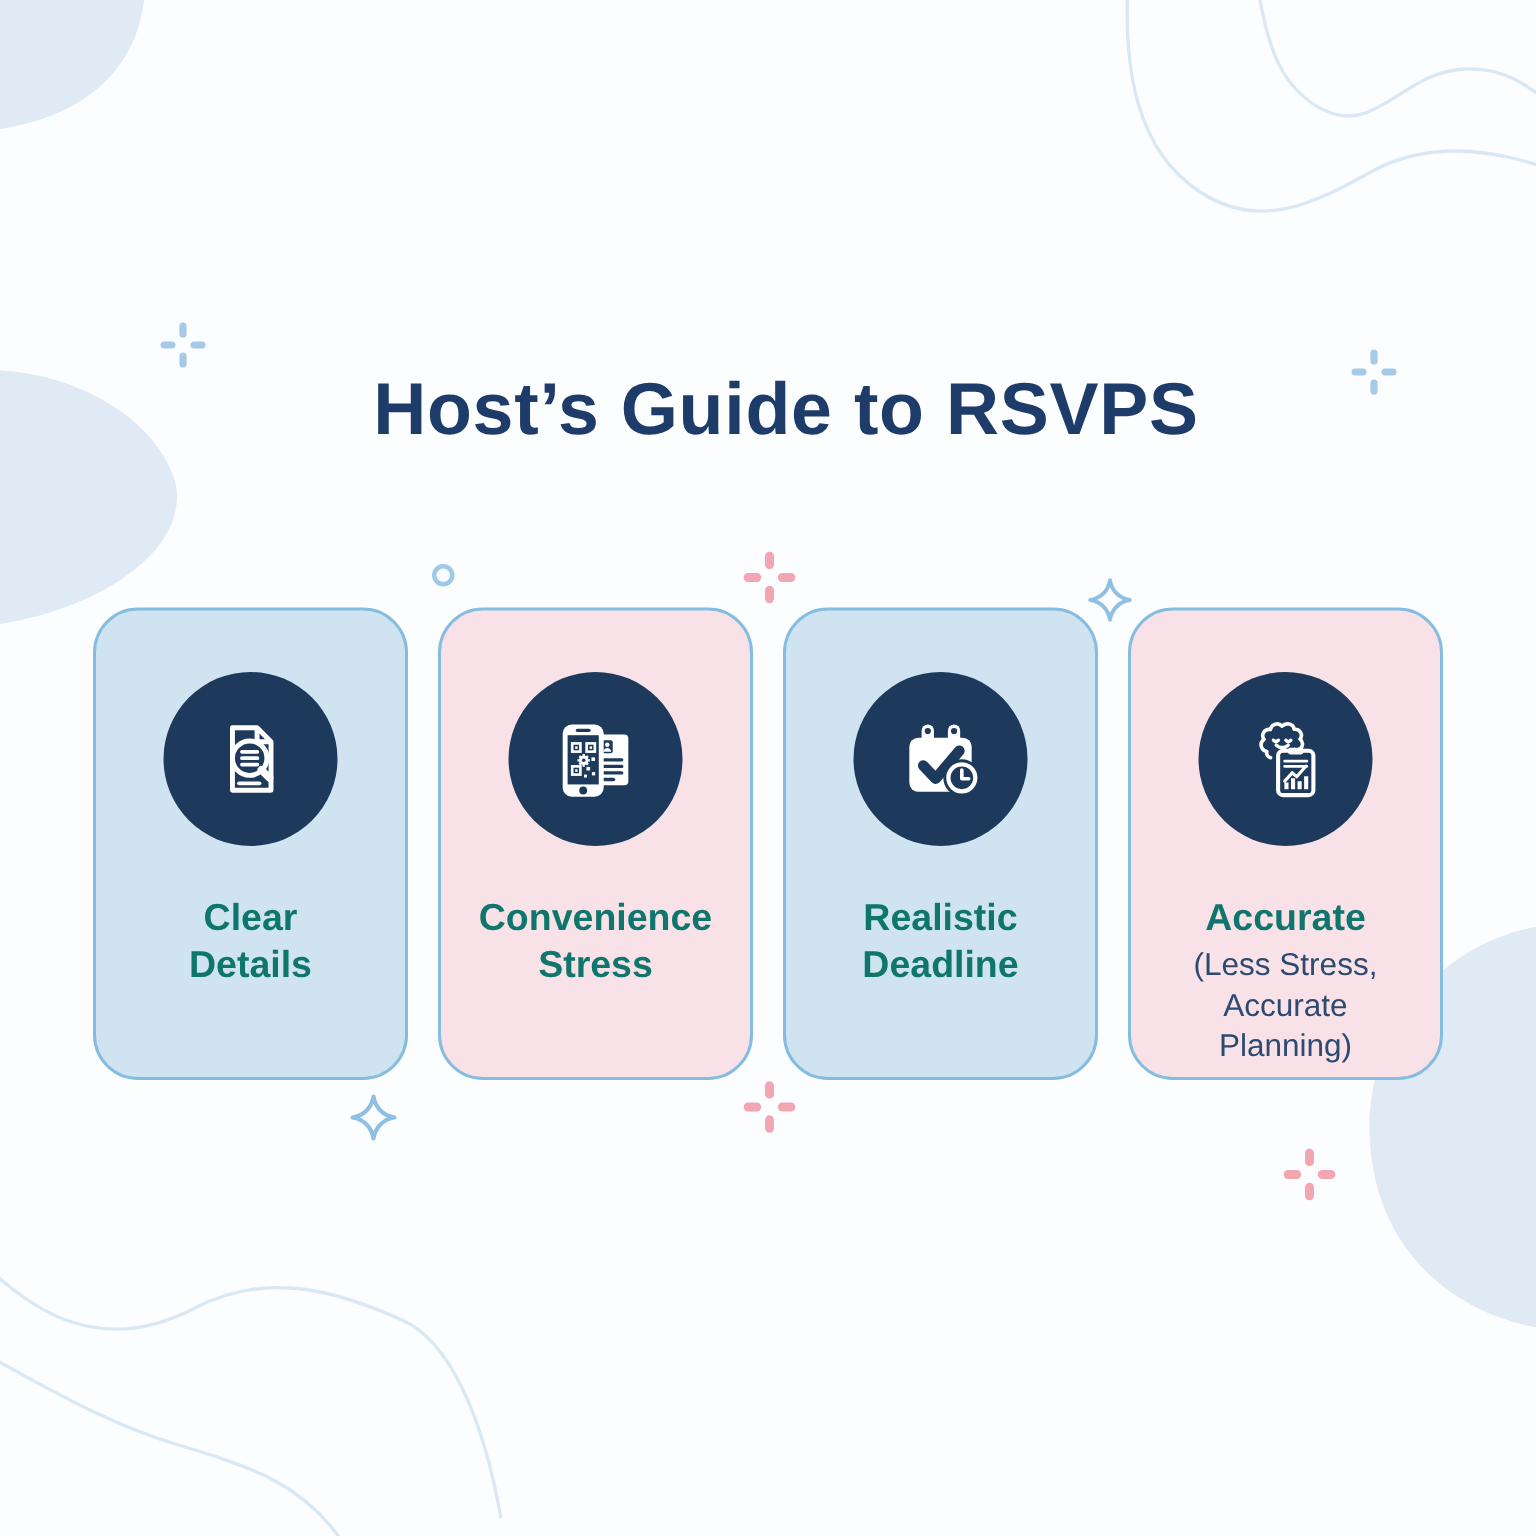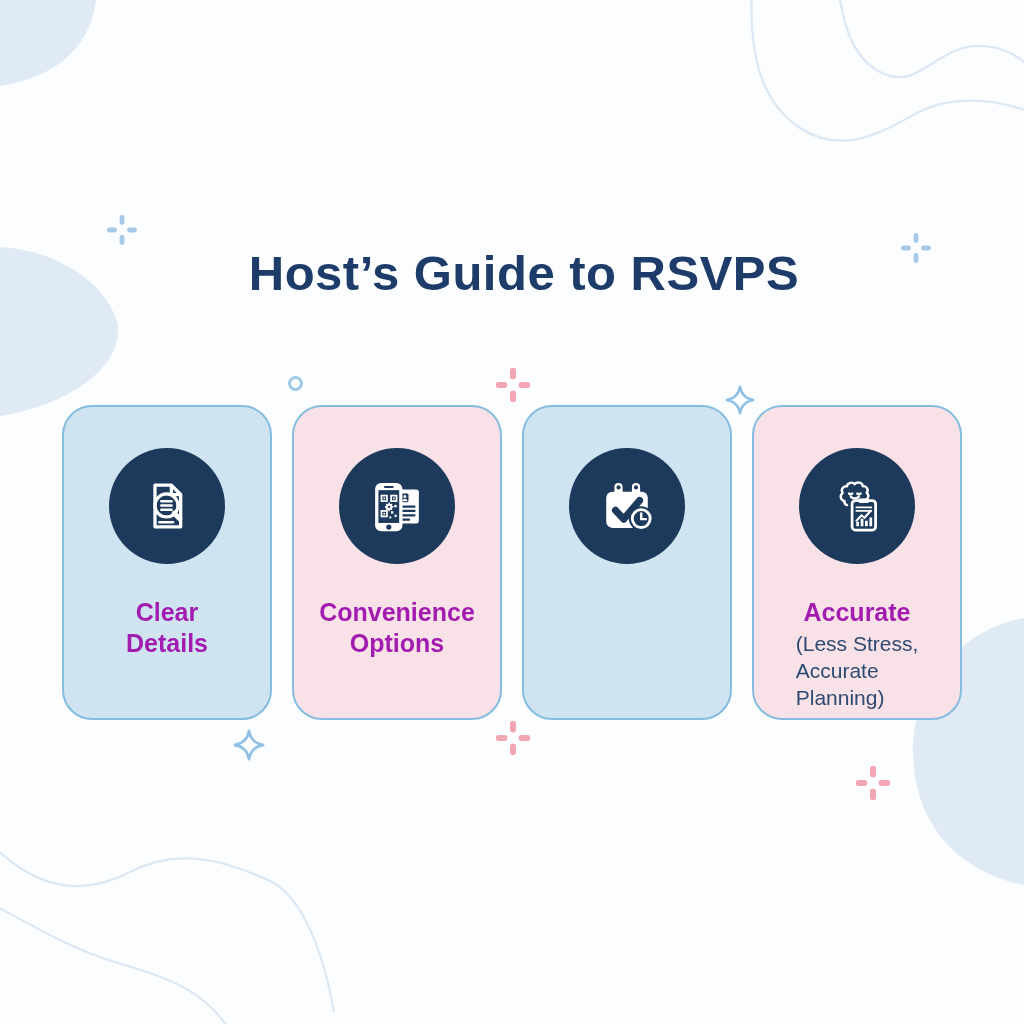--- a/index.html
+++ b/index.html
@@ -26,25 +26,25 @@
     border:2px solid #84bddf;display:flex;flex-direction:column;align-items:center;
   }
   .card.blue{background:#cfe3f1;}
   .card.pink{background:#f9e2e7;}
   .icon-circle{
     width:116px;height:116px;border-radius:50%;background:#1d3a5c;
     margin-top:41px;display:flex;align-items:center;justify-content:center;
     flex:0 0 auto;
   }
   .label{
-    margin-top:33px;font-size:25px;font-weight:bold;color:#a21caf;
+    margin-top:33px;font-size:25px;font-weight:bold;color:#0f766e;
     text-align:center;line-height:31px;white-space:pre-line;
   }
   .sublabel{
-    margin-top:2px;font-size:21px;color:#2c4a72;
+    margin-top:2px;font-size:21px;color:#2c4a72;text-align:center;
     line-height:27px;white-space:pre-line;
   }
 </style>
 </head>
 <body>
 
 <svg class="bg-layer" viewBox="0 0 1024 1024" aria-hidden="true">
   <path d="M0,0 H96 C91,44 59,77 0,86 Z" fill="#dfeaf4"></path>
   <path d="M0,247 C55,250 105,281 117,322 C126,362 75,404 0,416 Z" fill="#dfeaf4"></path>
   <path d="M1024,618 C965,628 912,682 913,753 C914,827 962,873 1024,885 Z" fill="#dfeaf4"></path>
@@ -154,37 +154,39 @@
           <rect x="26.5" y="36.8" width="2.2" height="2.2"></rect>
           <rect x="29.8" y="40" width="2" height="2"></rect>
           <rect x="25" y="41.5" width="1.8" height="1.8"></rect>
           <circle cx="24.8" cy="32.8" r="2.9"></circle>
           <path d="M24.8 28.9 v2 M24.8 34.7 v2 M21 32.8 h2 M26.6 32.8 h2 M22.2 30.2 l1.4 1.4 M26 34 l1.4 1.4 M27.4 30.2 l-1.4 1.4 M23.6 34 l-1.4 1.4" stroke="#ffffff" stroke-width="1.4"></path>
         </g>
         <circle cx="24.8" cy="32.8" r="1.1" fill="#1d3a5c"></circle>
       </svg>
     </div>
     <div class="label">Convenience
-Options</div>
+Stress</div>
   </div>
 
   <div class="card blue">
     <div class="icon-circle">
       <svg width="70" height="70" viewBox="0 0 64 64">
         <rect x="13" y="19" width="38" height="33" rx="5.5" fill="#ffffff"></rect>
         <rect x="20.5" y="11" width="7.5" height="13" rx="3.75" fill="#ffffff"></rect>
         <circle cx="24.25" cy="15" r="1.9" fill="#1d3a5c"></circle>
         <rect x="36.5" y="11" width="7.5" height="13" rx="3.75" fill="#ffffff"></rect>
         <circle cx="40.25" cy="15" r="1.9" fill="#1d3a5c"></circle>
         <path d="M21.5 36 L29 44 L43.5 27" stroke="#1d3a5c" stroke-width="6.5" fill="none" stroke-linecap="round" stroke-linejoin="round"></path>
         <circle cx="45" cy="43.5" r="11.3" fill="#1d3a5c"></circle>
         <circle cx="45" cy="43.5" r="8.2" fill="#1d3a5c" stroke="#ffffff" stroke-width="2.6"></circle>
         <path d="M45 38.8 V44 H49.2" stroke="#ffffff" stroke-width="2.2" fill="none" stroke-linecap="round" stroke-linejoin="round"></path>
       </svg>
     </div>
+    <div class="label">Realistic
+Deadline</div>
     <div class="sublabel"></div>
   </div>
 
   <div class="card pink">
     <div class="icon-circle">
       <svg width="70" height="70" viewBox="0 0 64 64">
         <g fill="none" stroke="#ffffff" stroke-width="2.2" stroke-linecap="round" stroke-linejoin="round">
           <path d="M20.5 27.5 c-3.6-.9 -4.6-5.4 -1.6-7.4 c-2.1-3 .4-6.6 3.9-6.1 c.5-3.4 5-4.5 7-2 c2.5-2.5 7-1.6 7.5 1.9 c3.5-.5 5.6 3.4 3.6 6 c2.5 2 1.6 5.9-1.4 6.6"></path>
           <path d="M20.5 27.5 c-.2 1.9 .8 3.2 2.4 3.7"></path>
           <path d="M24.7 20.6 c.8 1.1 2.1 1.1 2.9 0 M32.3 20.6 c.8 1.1 2.1 1.1 2.9 0"></path>

